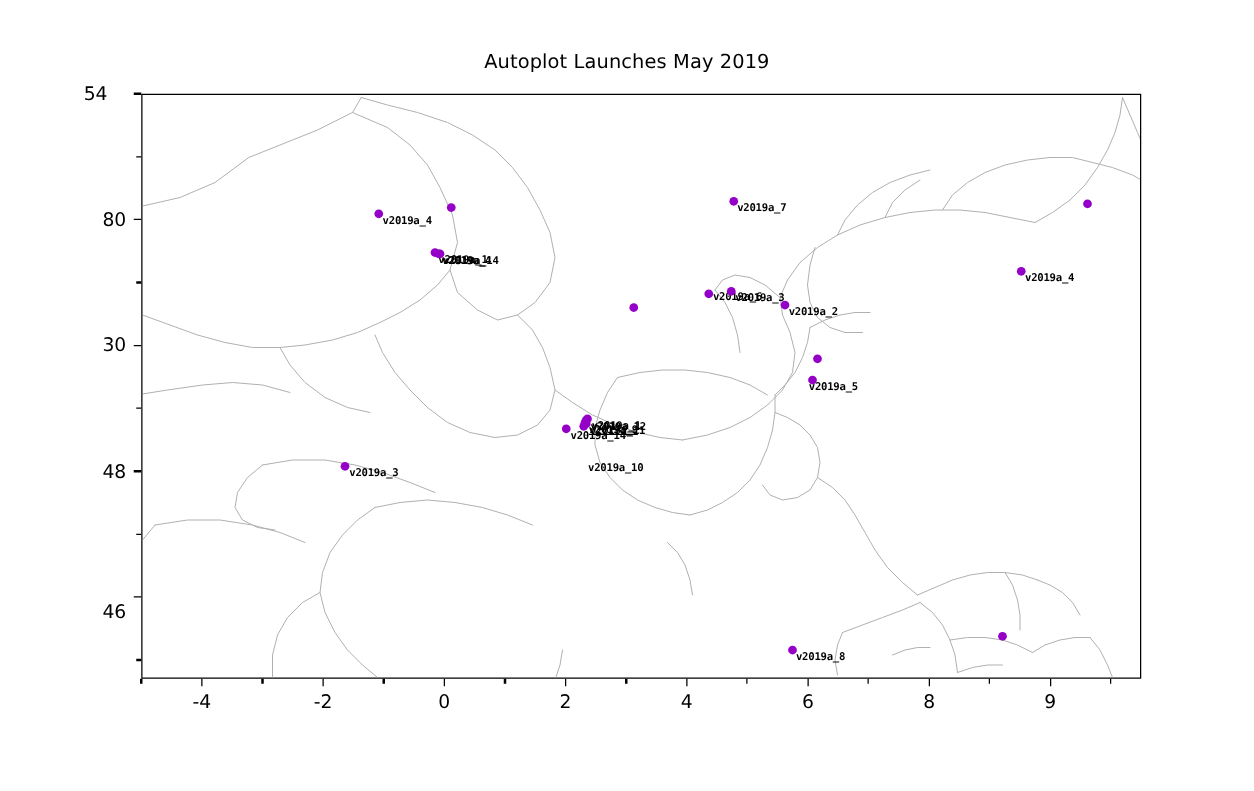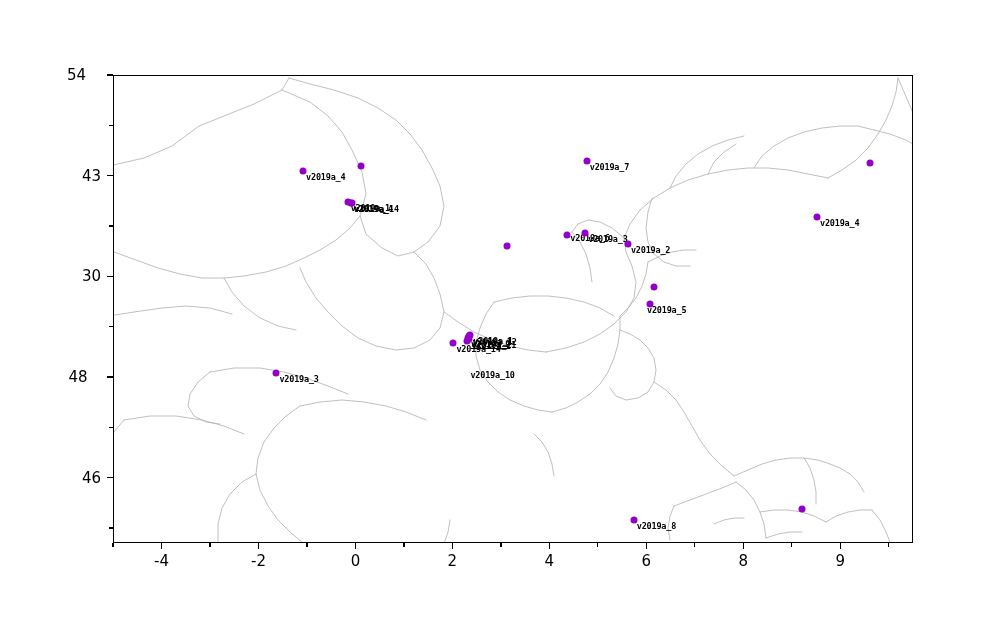--- a/index.html
+++ b/index.html
@@ -108,20 +108,21 @@
     stroke-width: 0.8;
     stroke-linejoin: round;
     stroke-linecap: round;
   }
 </style>
 </head>
 <body>
 
 <div id="figure">
 
+  <div id="chart-title">Autoplot Launches May 2019</div>
 
   <div id="axes">
 
     <svg id="map-layer" viewBox="0 0 800 468" preserveAspectRatio="none">
 
       <path class="coast" d="M -5,90 L 30,82 L 58,70 L 85,50 L 110,40 L 140,28 L 168,14 L 175,2"></path>
       <path class="coast" d="M 168,14 L 196,26 L 214,40 L 228,56 L 238,74 L 248,96 L 252,118 L 246,140 L 252,158 L 268,172 L 284,180 L 300,176 L 314,166 L 326,150 L 330,130 L 326,110 L 318,92 L 308,74 L 296,58 L 282,44 L 264,32 L 244,22 L 220,14 L 196,8 L 175,2"></path>
       <path class="coast" d="M 246,140 L 236,152 L 222,164 L 206,174 L 190,182 L 172,190 L 152,196 L 130,200 L 110,202 L 88,202 L 66,198 L 44,192 L 22,184 L 0,176 L -10,172"></path>
       <path class="coast" d="M 300,176 L 312,188 L 320,202 L 326,218 L 330,236 L 326,252 L 316,264 L 300,272 L 282,274 L 262,270 L 244,262 L 228,250 L 214,236 L 202,222 L 192,206 L 186,192"></path>
       <path class="coast" d="M 110,202 L 118,216 L 130,230 L 146,242 L 164,250 L 182,254"></path>
@@ -217,27 +218,27 @@
         <div class="pt" style="left: 162.424px; top: 296.903px;"></div>
         <div class="pt-label" style="left: 165.424px; top: 298.903px;">v2019a_3</div>
         <div class="pt" style="left: 519.758px; top: 443.845px;"></div>
         <div class="pt-label" style="left: 522.758px; top: 445.845px;">v2019a_8</div>
         <div class="pt" style="left: 687.515px; top: 432.774px;"></div>
       </div>
   </div>
 
   <div id="ticks">
       <div class="tick-y" style="top: 476.931px;"></div>
-      <div class="ticklabel-y" style="top: 478px; left: 55px; text-align: right;">46</div>
+      <div class="ticklabel-y" style="top: 489px; left: 55px; text-align: right;">46</div>
       <div class="tick-y" style="top: 376.285px;"></div>
-      <div class="ticklabel-y" style="top: 376.935px; left: 55px; text-align: center;">48</div>
+      <div class="ticklabel-y" style="top: 376.935px; left: 55px;">48</div>
       <div class="tick-y" style="top: 275.64px;"></div>
       <div class="ticklabel-y" style="top: 276.29px; left: 55px;">30</div>
       <div class="tick-y" style="top: 174.995px;"></div>
-      <div class="ticklabel-y" style="top: 175.645px; left: 55px;">43</div>
+      <div class="ticklabel-y" style="top: 175.645px; left: 55px;">80</div>
       <div class="tick-y" style="top: 74.35px;"></div>
       <div class="ticklabel-y" style="top: 75px; left: 40px;">54</div>
       <div class="tick-y minor" style="top: 527.253px;"></div>
       <div class="tick-y minor" style="top: 426.608px;"></div>
       <div class="tick-y minor" style="top: 325.963px;"></div>
       <div class="tick-y minor" style="top: 225.318px;"></div>
       <div class="tick-y minor" style="top: 124.673px;"></div>
       <div class="tick-x" style="left: 160.835px;"></div>
       <div class="ticklabel-x" style="left: 161.485px;">-4</div>
       <div class="tick-x" style="left: 257.805px;"></div>

